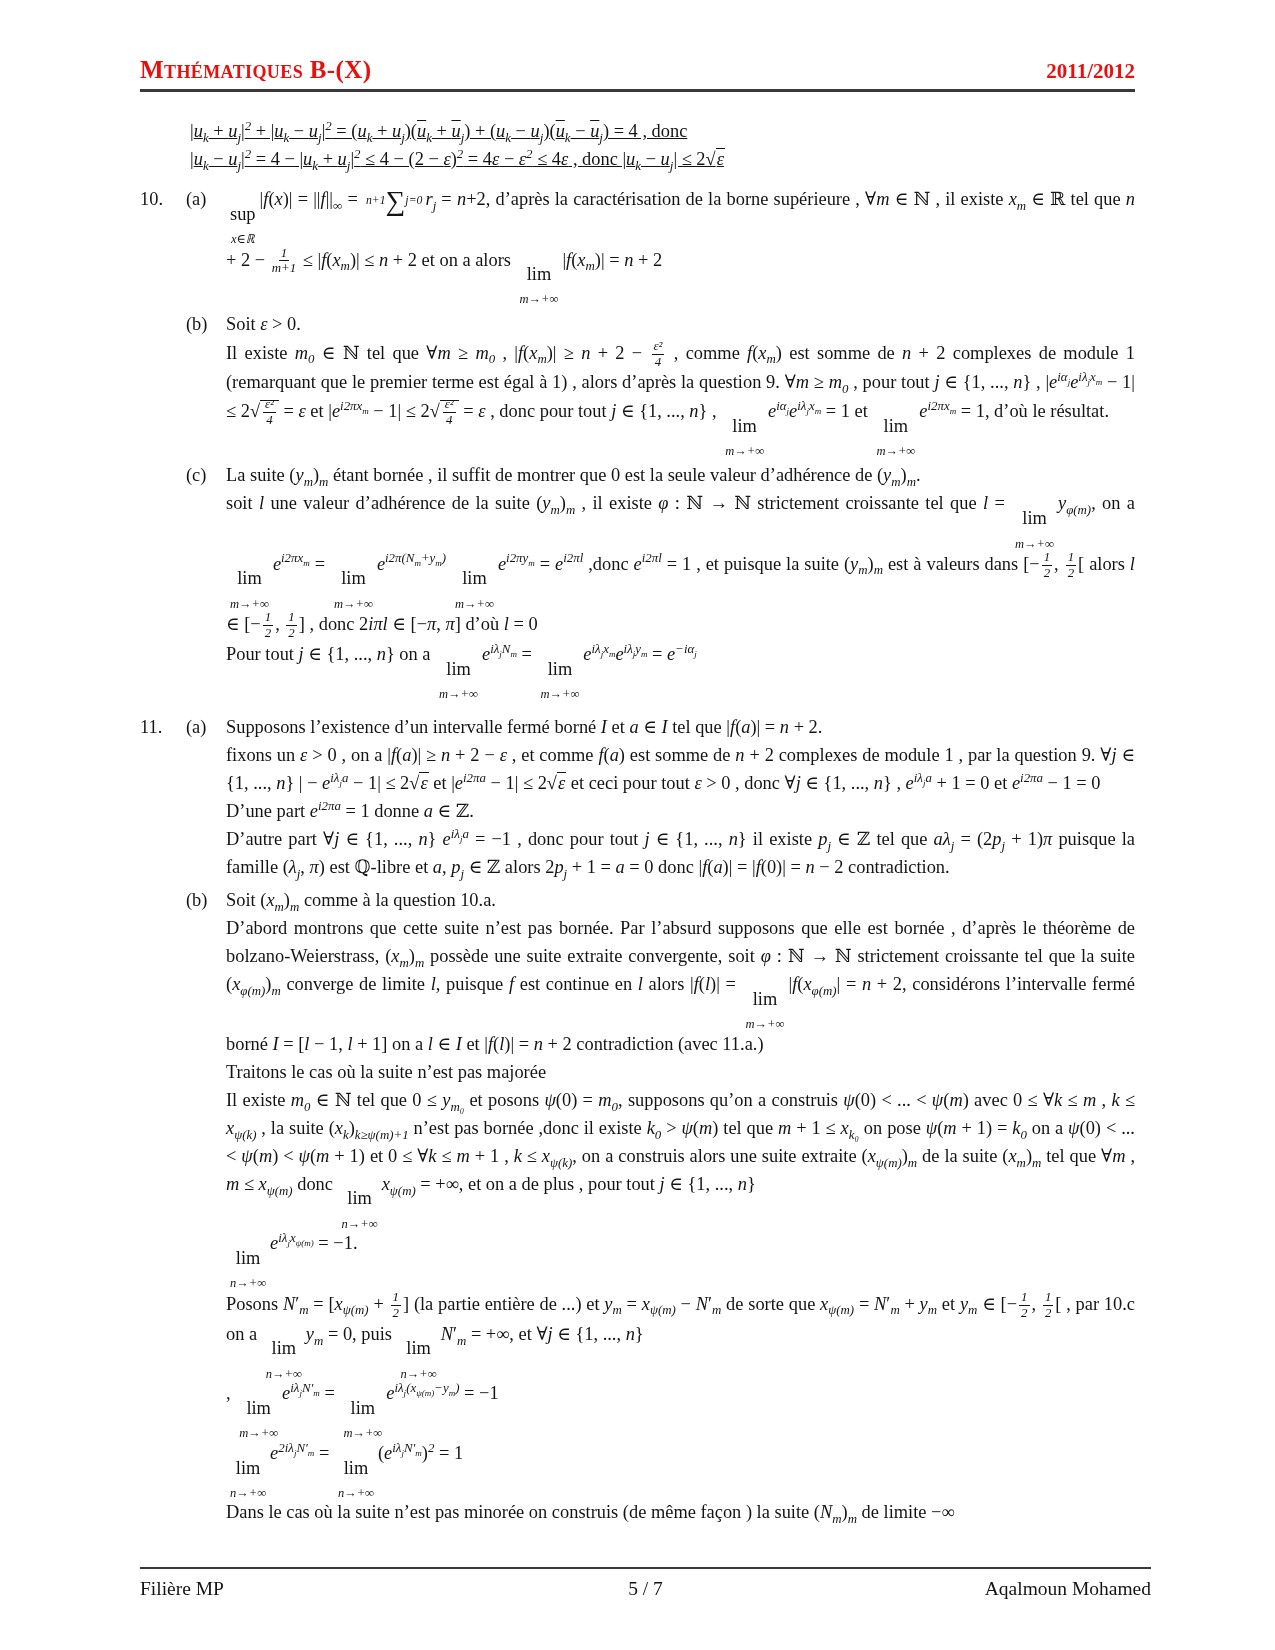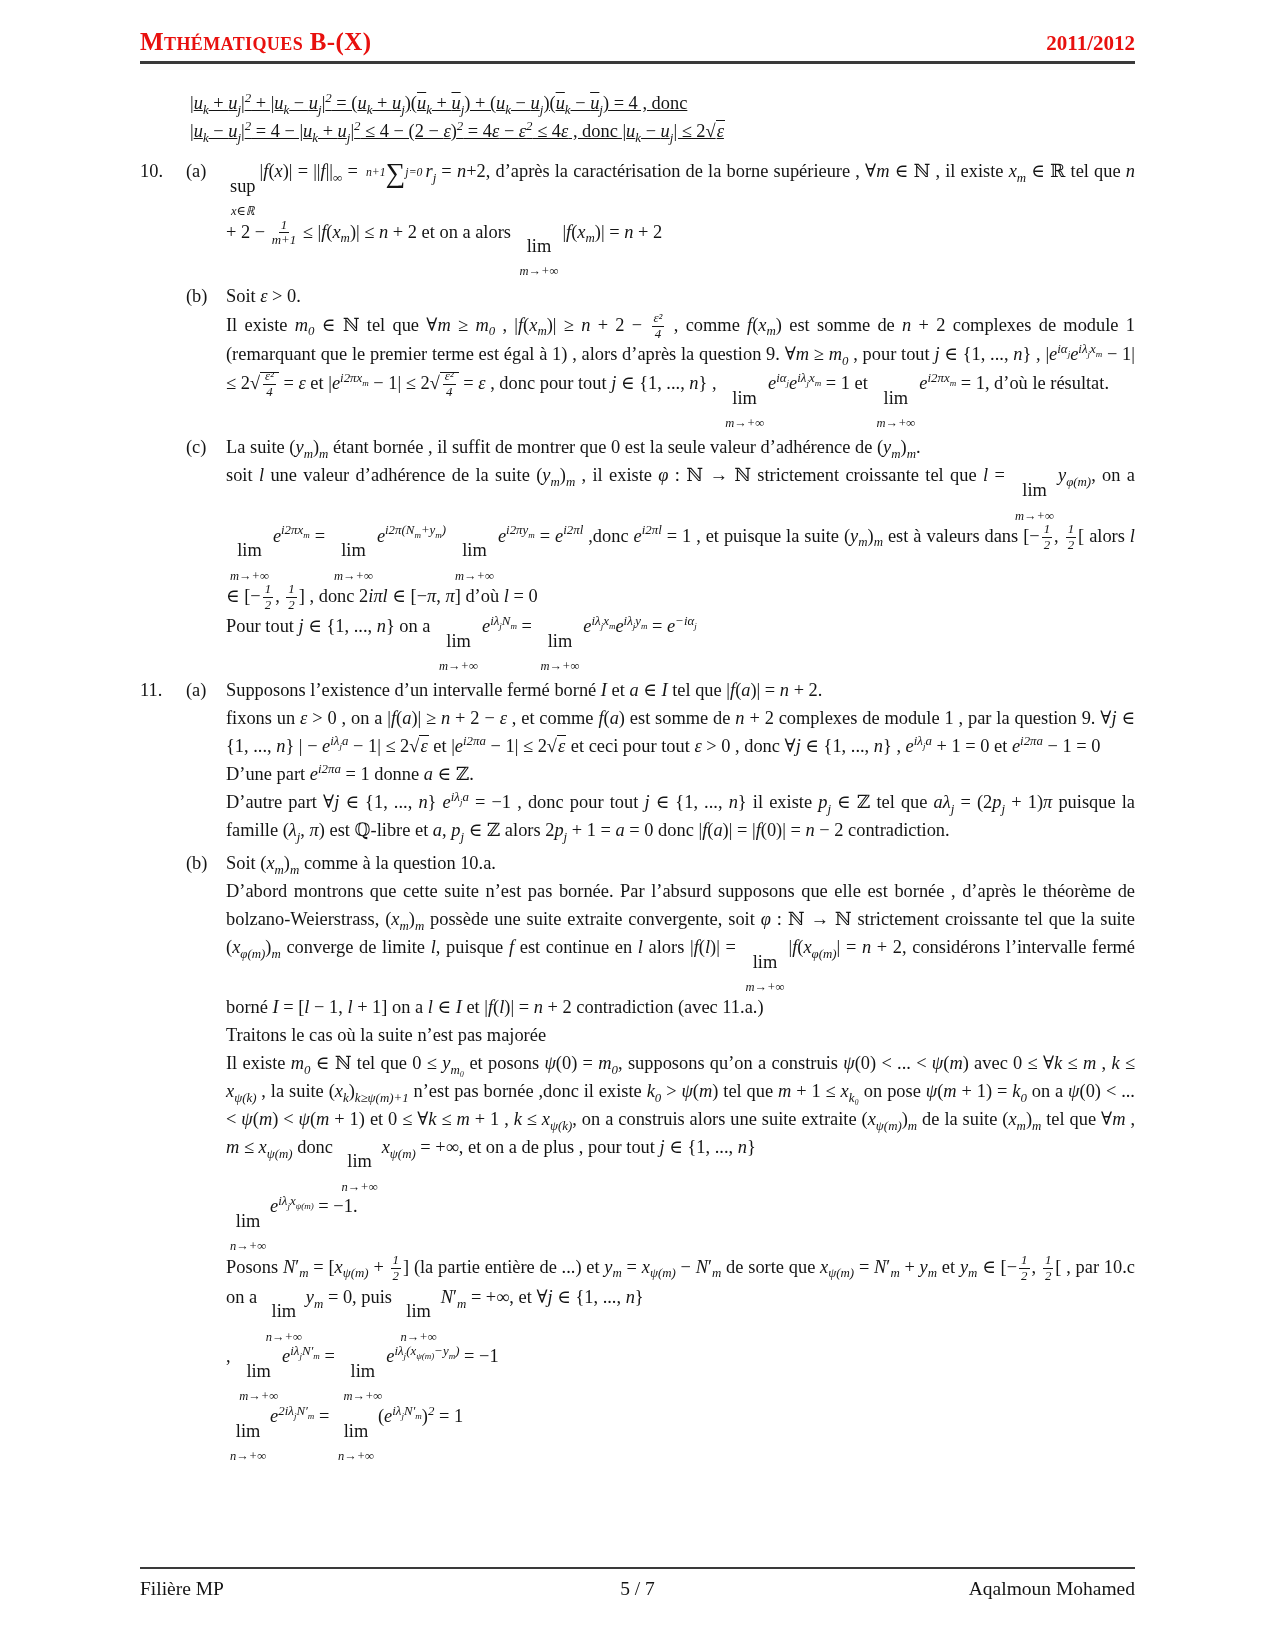--- a/index.html
+++ b/index.html
@@ -1,32 +1,32 @@
 <!DOCTYPE html>
 <html style="--accent: #e8100e; --text: #141414; --rule: #3a3a3a;"><head>
 <meta charset="utf-8">
 <title>Mthématiques B-(X)</title>
 <style>
   :root { --accent:#e8100e; --text:#141414; --rule:#3a3a3a; }
   html,body { margin:0; padding:0; background:#ffffff; }
   body { width:1275px; height:1650px; color:var(--text);
          font-family:"Liberation Serif","DejaVu Serif",serif; }
   .page { position:relative; width:1275px; height:1650px; overflow:hidden;
-          box-sizing:border-box; padding:28px 140px 0 140px;border-radius:32px; }
+          box-sizing:border-box; padding:56px 140px 0 140px;border-radius:32px; }
   .hdr { display:flex; justify-content:space-between; align-items:flex-end; }
   .hdr .title { font-variant:small-caps; font-weight:bold; font-size:25px;
                 color:var(--accent); letter-spacing:.4px; }
   .hdr .year { font-weight:bold; font-size:21px; color:var(--accent); }
   .hrule { border:none; border-top:3px solid var(--rule); margin:5px 0 0 0; }
 
   .content { margin-top:26px; font-size:18.4px; line-height:1.52; }
   .intro { margin-left:50px; margin-bottom:12px; }
   .mline { white-space:normal;text-decoration:underline; }
 
-  .item { display:flex; }
+  .item { display:flex; margin-top:9px; }
   .inum { width:46px; flex:none; }
   .iparts { flex:1; min-width:0; }
   .part { display:flex; margin-bottom:5px; }
   .plabel { width:40px; flex:none; }
   .pbody { flex:1; min-width:0; text-align:justify; }
   .para { margin:0; }
 
   i { font-style:italic; }
   sup, sub { font-size:.70em; font-style:italic; line-height:0; }
   .ov { text-decoration:overline; font-style:italic; }
@@ -37,21 +37,21 @@
   .sum { display:inline-flex; flex-direction:row; align-items:center;
          line-height:.95; vertical-align:middle; margin:0 3px; font-style:italic; }
   .sum .a, .sum .b { font-size:.64em; }
   .sum .s { font-size:1.5em; font-style:normal; }
   .fr { display:inline-flex; flex-direction:column; align-items:center;
         vertical-align:middle; line-height:1.15; font-size:.70em;
         margin:0 2px; font-style:italic; }
   .fr .n { border-bottom:1.3px solid currentColor; padding:0 2px; }
   .sqb { border-top:1.3px solid currentColor; padding:0 1px; }
 
-  .footer { position:absolute; left:140px; right:140px; bottom:50px; font-size:19.5px; }
+  .footer { position:absolute; left:140px; right:124px; bottom:50px; font-size:19.5px; }
   .frule { border:none; border-top:2.4px solid var(--rule); margin:0 0 9px 0; }
   .frow { display:flex; }
   .frow .fl { flex:1; text-align:left; }
   .frow .fc { flex:1; text-align:center; }
   .frow .fr2 { flex:1; text-align:right; }
 </style>
 </head>
 <body>
 
 <div class="page">
@@ -206,20 +206,21 @@
                   <span class="t">lim</span>
                   <span class="u">m→+∞</span>
                 </span><i>e</i><sup>iλ<sub>j</sub>(x<sub>ψ(m)</sub>−y<sub>m</sub>)</sup> = −1</p>
             <p class="para"><span class="lim">
                   <span class="t">lim</span>
                   <span class="u">n→+∞</span>
                 </span><i>e</i><sup>2iλ<sub>j</sub>N′<sub>m</sub></sup> = <span class="lim">
                   <span class="t">lim</span>
                   <span class="u">n→+∞</span>
                 </span>(<i>e</i><sup>iλ<sub>j</sub>N′<sub>m</sub></sup>)<sup>2</sup> = 1</p>
+            <p class="para">Dans le cas où la suite n’est pas minorée on construis (de même façon ) la suite (<i>N</i><sub>m</sub>)<sub>m</sub> de limite −∞</p>
           </div>
         </div>
       </div>
     </section>
 
 
   </div>
 
   <div class="footer">
     <hr class="frule">

